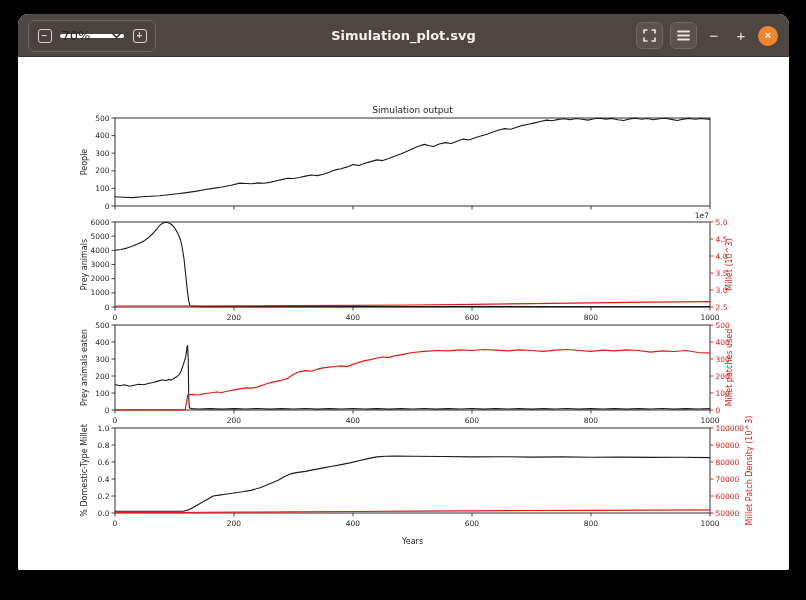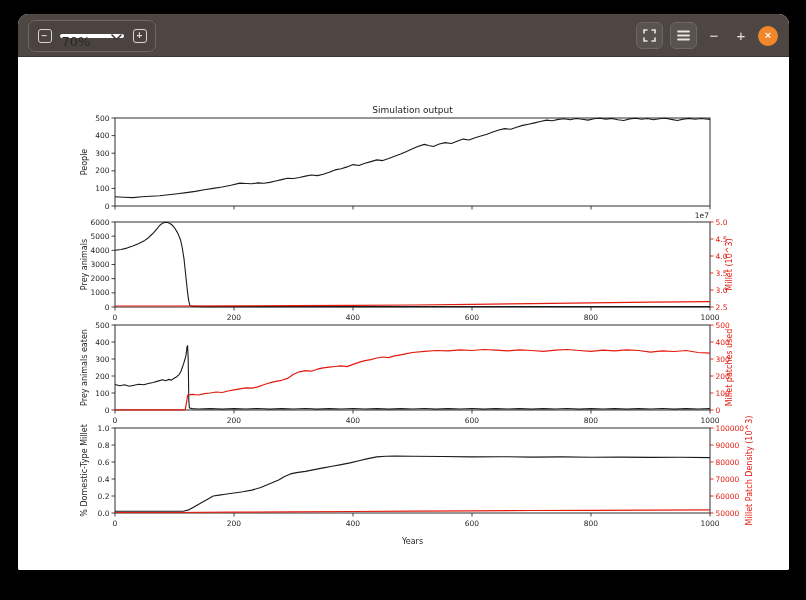--- a/index.html
+++ b/index.html
@@ -24,21 +24,21 @@
     width:31px;border:none;background:transparent;display:flex;
     align-items:center;justify-content:center;cursor:pointer;padding:0;
   }
   .zsq{
     width:12px;height:12px;border:1px solid #d9d4cf;border-radius:3px;
     color:#d9d4cf;font-size:10px;line-height:10px;display:flex;
     align-items:center;justify-content:center;font-weight:700;
   }
   .zval{
     width:64px;margin:13px 0;background:#fff;border-radius:6px;
-    display:flex;justify-content:center;gap:21px;
+    display:flex;align-items:center;justify-content:center;gap:21px;
     font-size:13px;color:#2b2725;cursor:pointer;
   }
   
   .wtitle{
     position:absolute;left:0;right:0;text-align:center;
     color:#f4f0ec;font-size:13px;font-weight:700;pointer-events:none;
   }
   
   .win-controls{
     position:absolute;right:11px;top:0;height:43px;
@@ -77,20 +77,21 @@
         <span>70%</span>
         <svg width="11" height="7" viewBox="0 0 11 7">
           <polyline points="1,1 5.5,5.5 10,1" fill="none" stroke="#3c3835" stroke-width="1.6" stroke-linecap="round" stroke-linejoin="round"></polyline>
         </svg>
       </div>
       <button class="zseg">
         <span class="zsq">+</span>
       </button>
     </div>
 
+    <div class="wtitle">Simulation_plot.svg</div>
 
     <div class="win-controls">
       <button class="icbtn">
         <svg width="13" height="13" viewBox="0 0 13 13">
           <path d="M1,4 V1 H4 M9,1 H12 V4 M12,9 V12 H9 M4,12 H1 V9" fill="none" stroke="#e9e4df" stroke-width="1.6" stroke-linecap="round"></path>
         </svg>
       </button>
       <button class="icbtn">
         <svg width="13" height="11" viewBox="0 0 13 11">
           <path d="M1,1.5 H12 M1,5.5 H12 M1,9.5 H12" fill="none" stroke="#e9e4df" stroke-width="1.8" stroke-linecap="round"></path>

